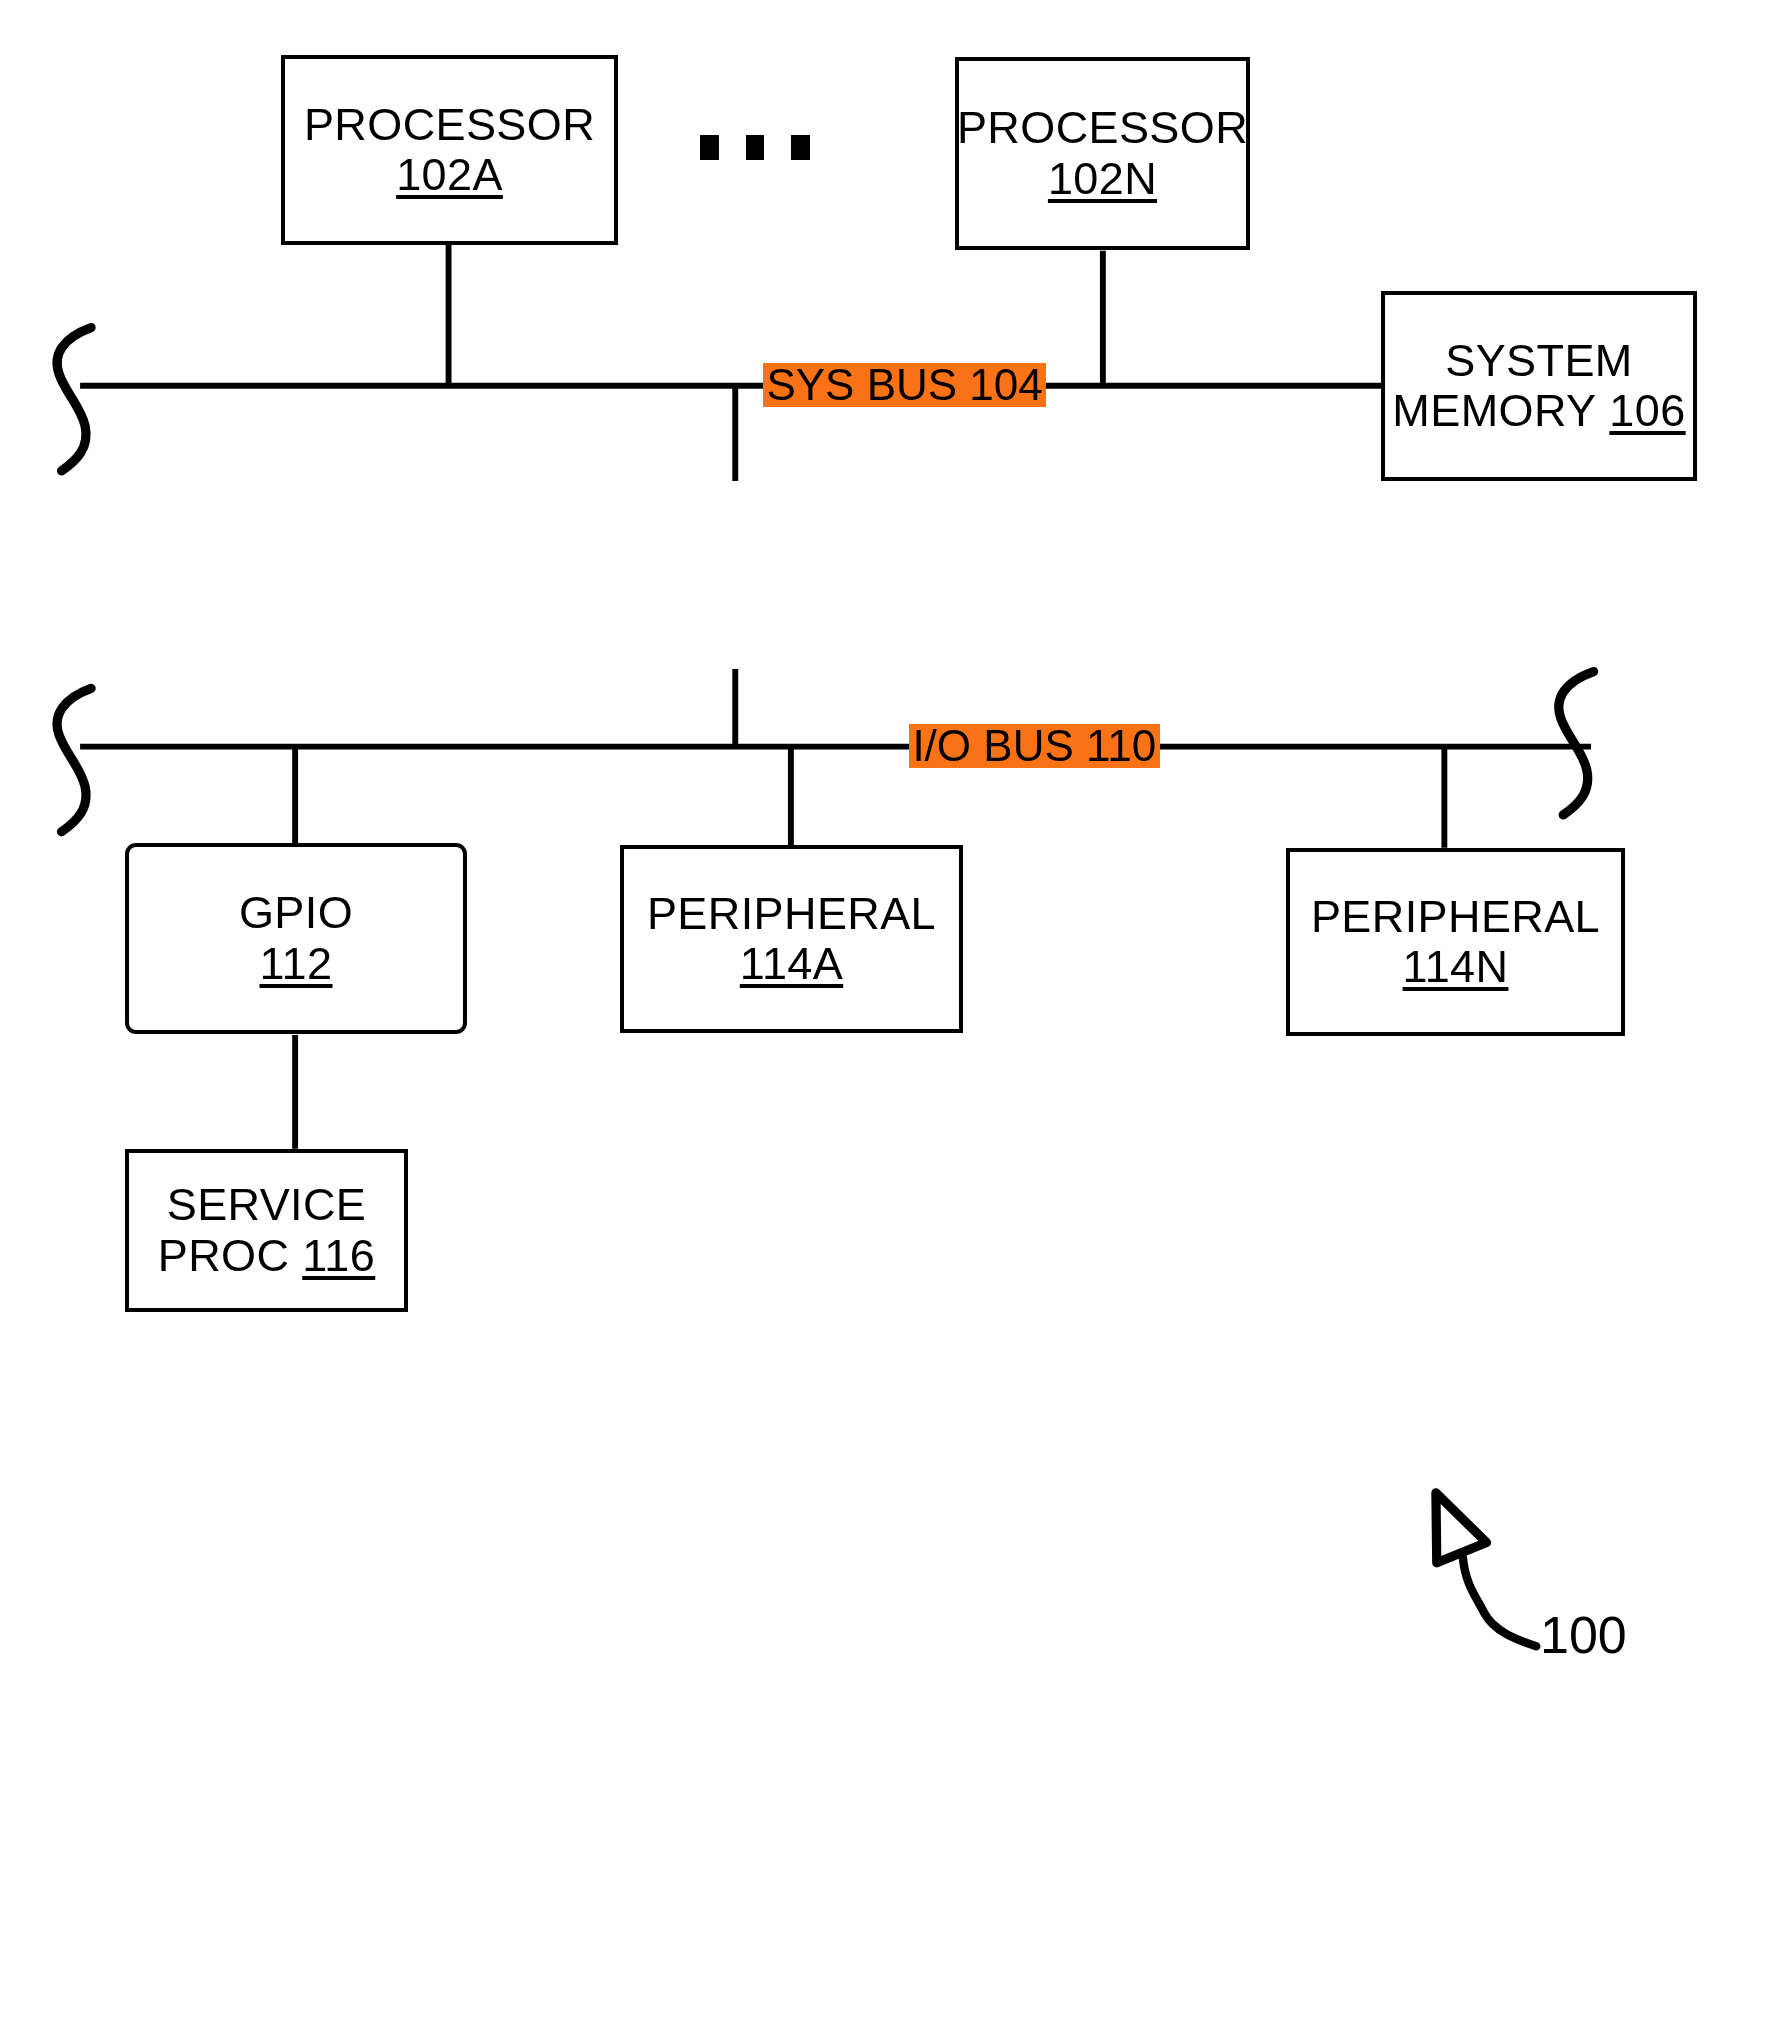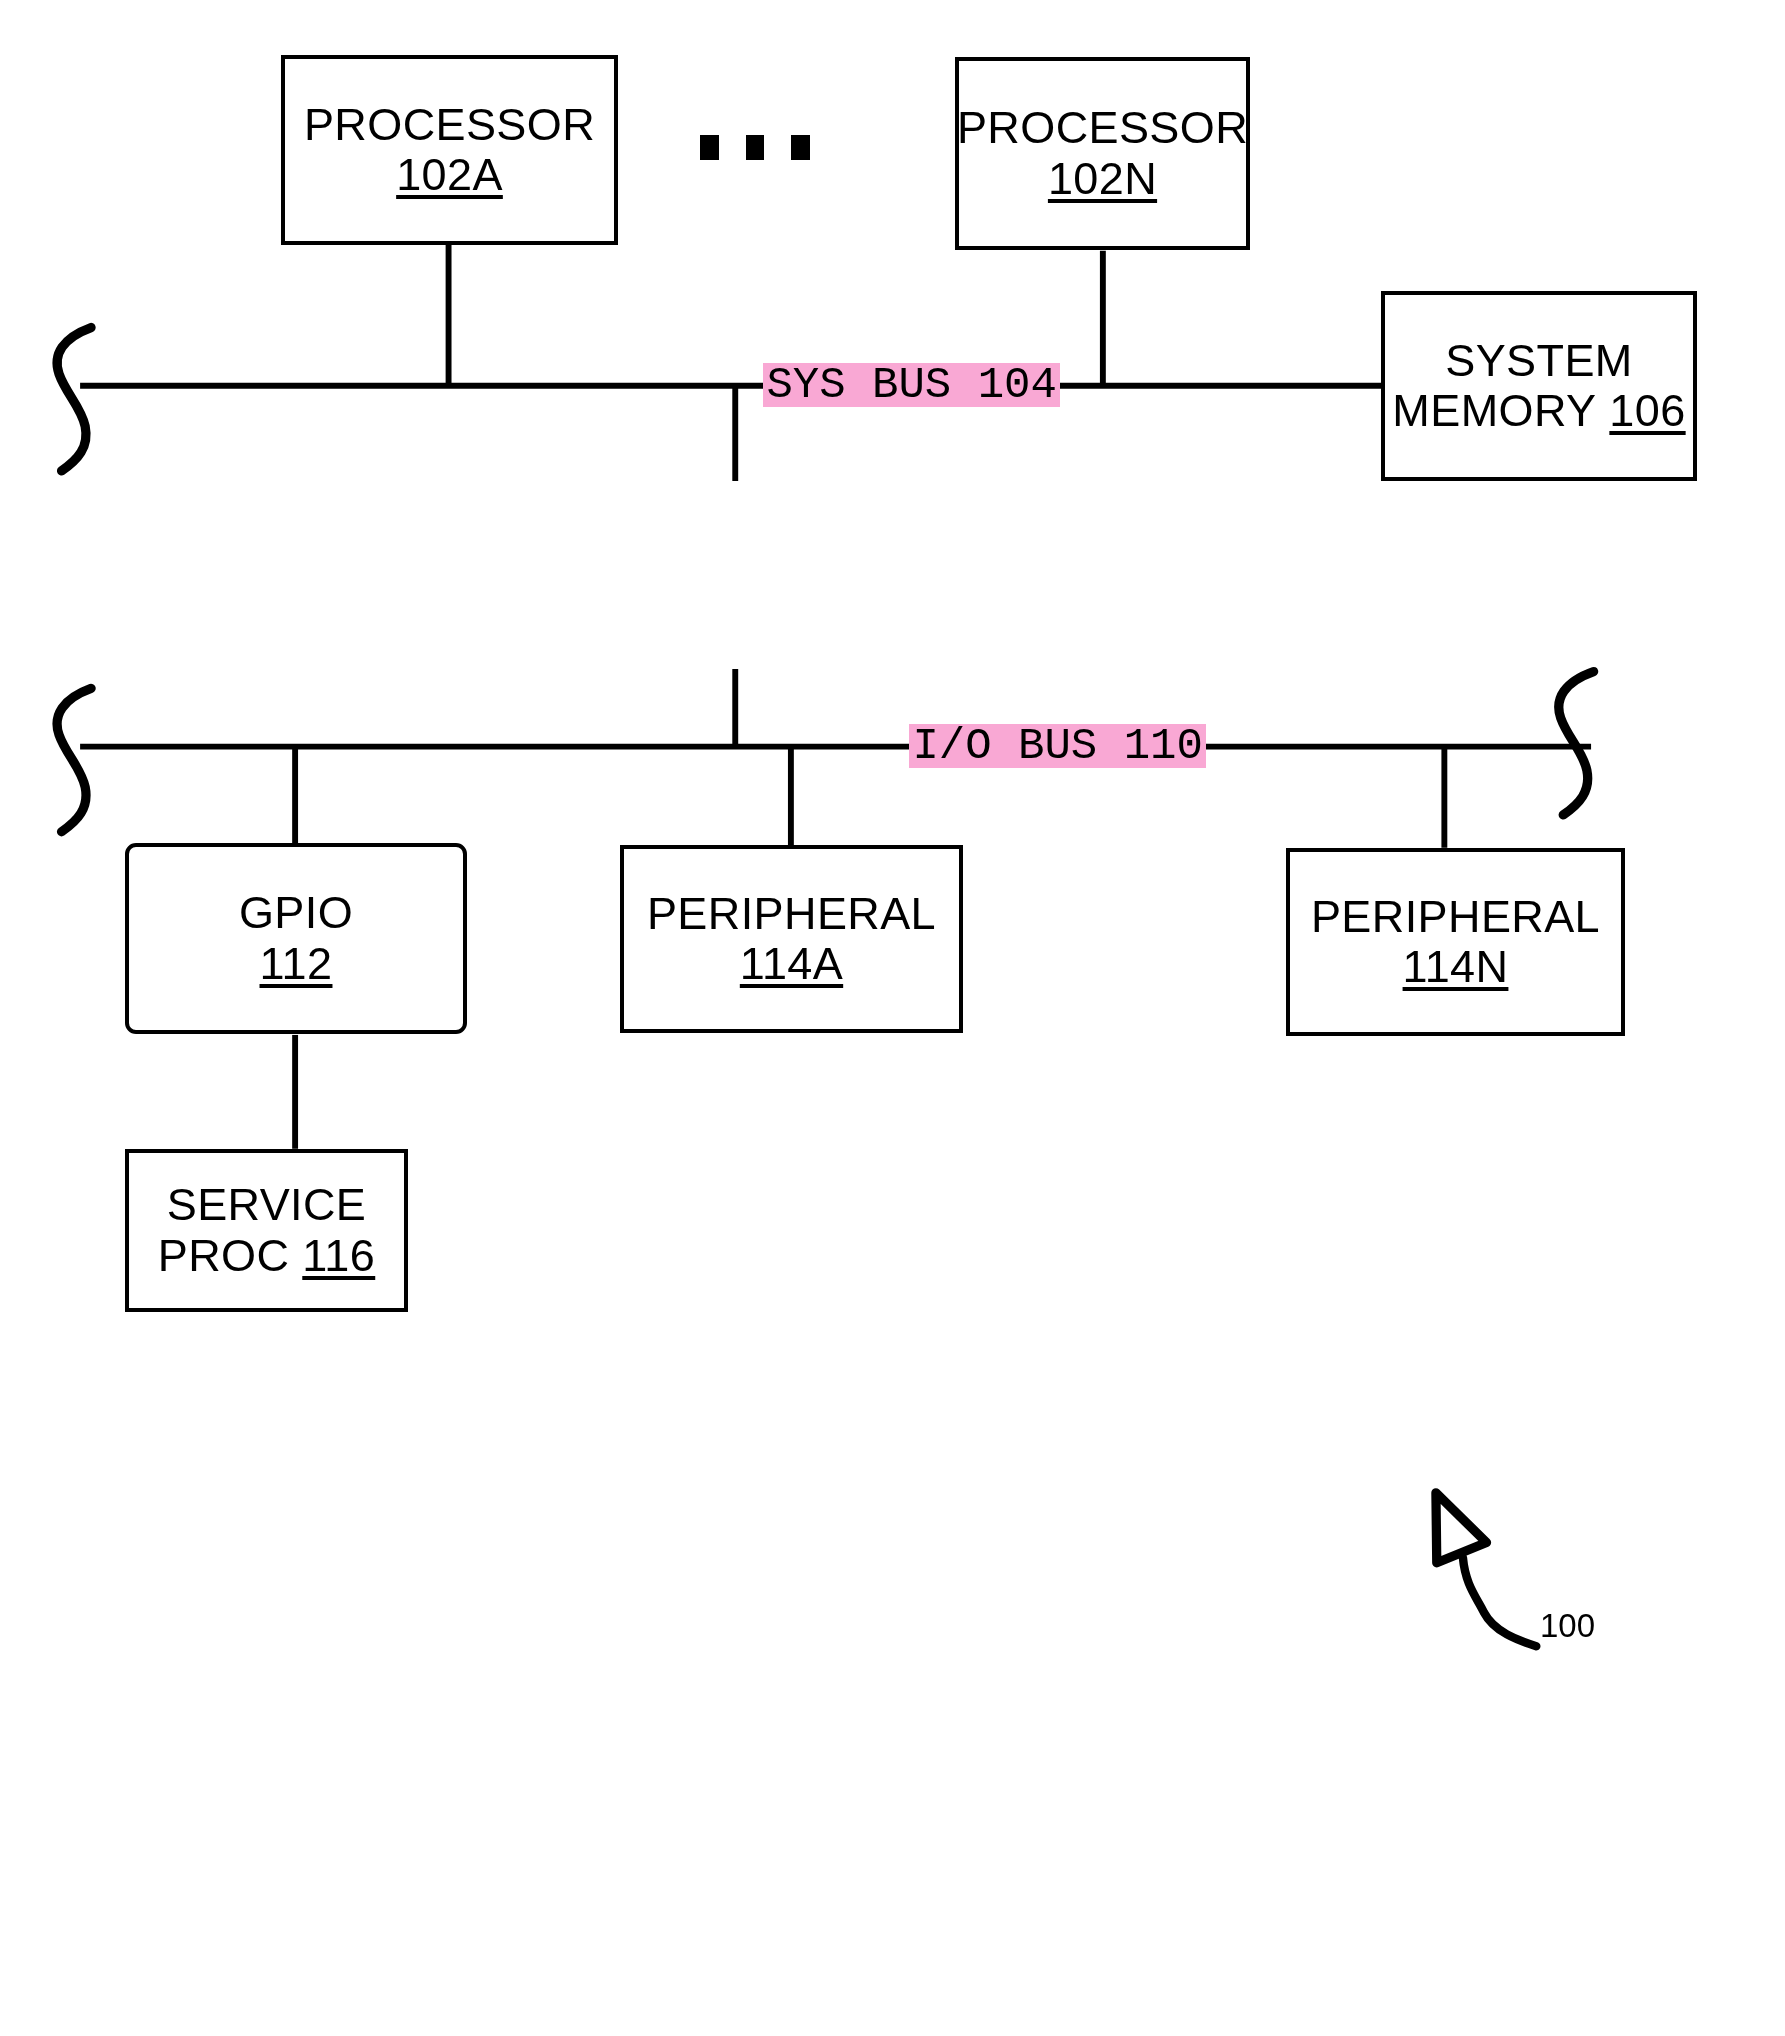--- a/index.html
+++ b/index.html
@@ -56,28 +56,27 @@
   }
   .node-line .num-underline {
     text-decoration: underline;
     text-underline-offset: 5px;
     text-decoration-thickness: 4.2px;
   }
   .bus-label {
     position: absolute;
     font-size: 44px;
     white-space: nowrap;
-    background: #f9a8d4;
+    background: #f97316;
     line-height: 1;
     padding: 0 3.4px;
-    font-family: Liberation Mono, monospace;
   }
   .ref-num {
     position: absolute;
-    font-size: 33px;
+    font-size: 52px;
     white-space: nowrap;
     line-height: 1;
   }
   .fig-caption {
     position: absolute;
     font-family: "Liberation Serif", serif;
     font-size: 126px;
     letter-spacing: 3.4px;
     white-space: nowrap;
     line-height: 1;

